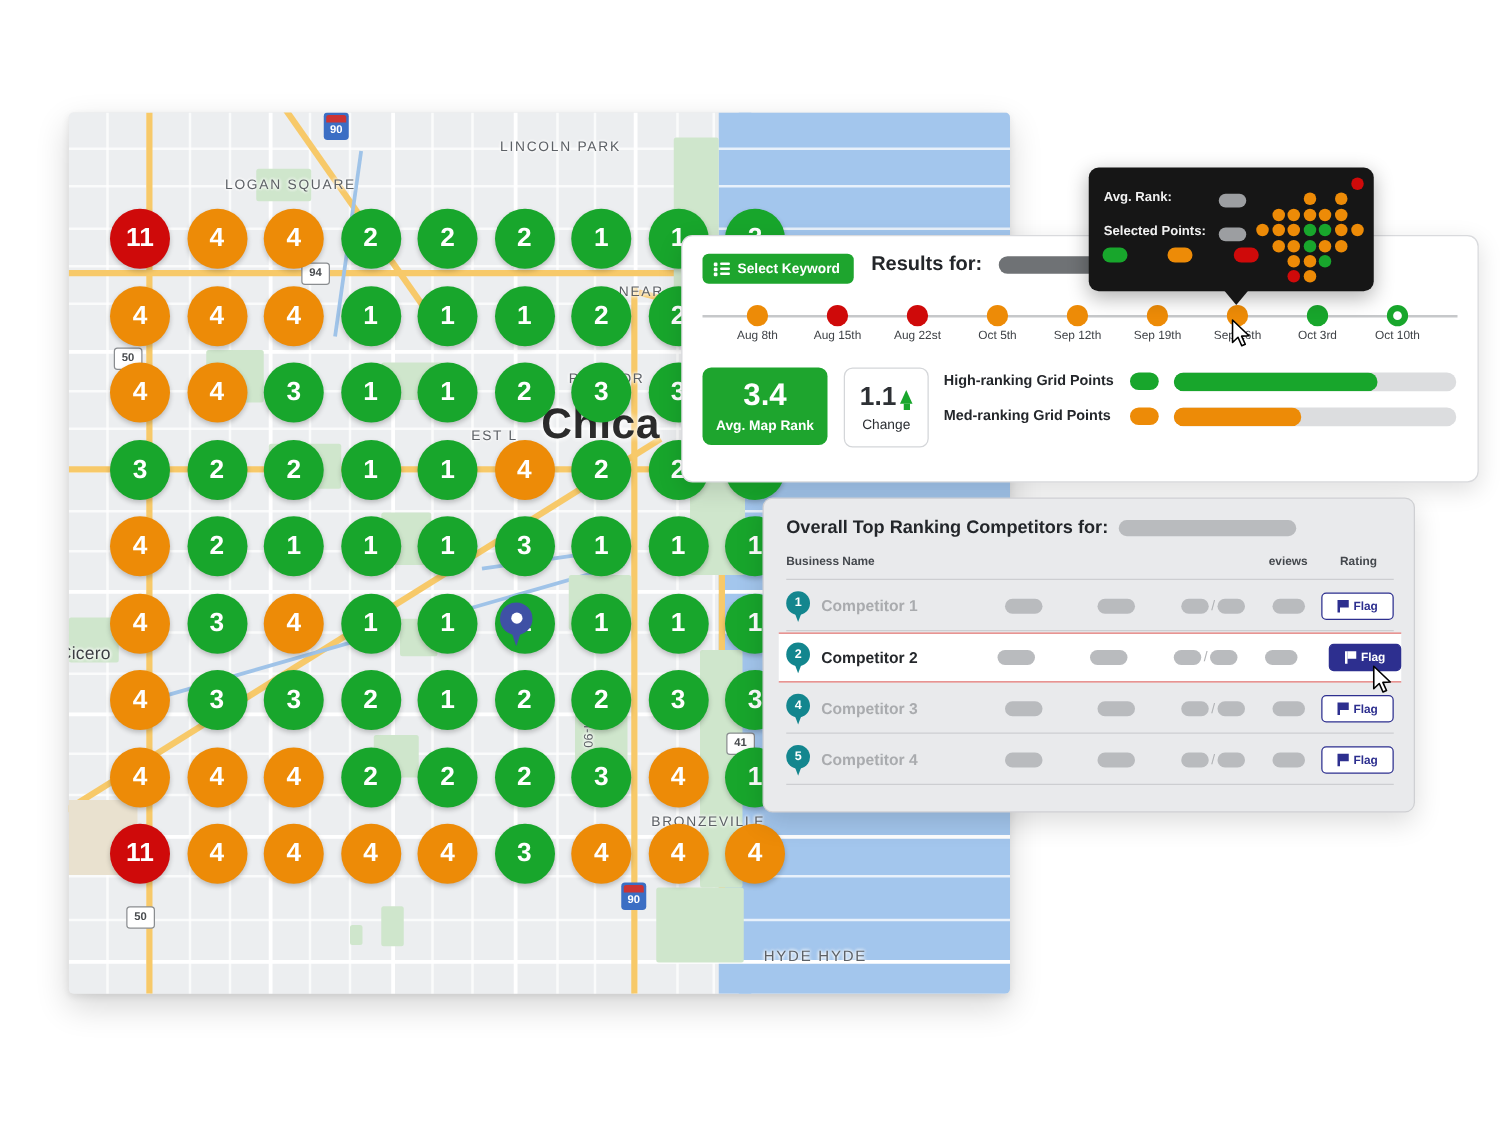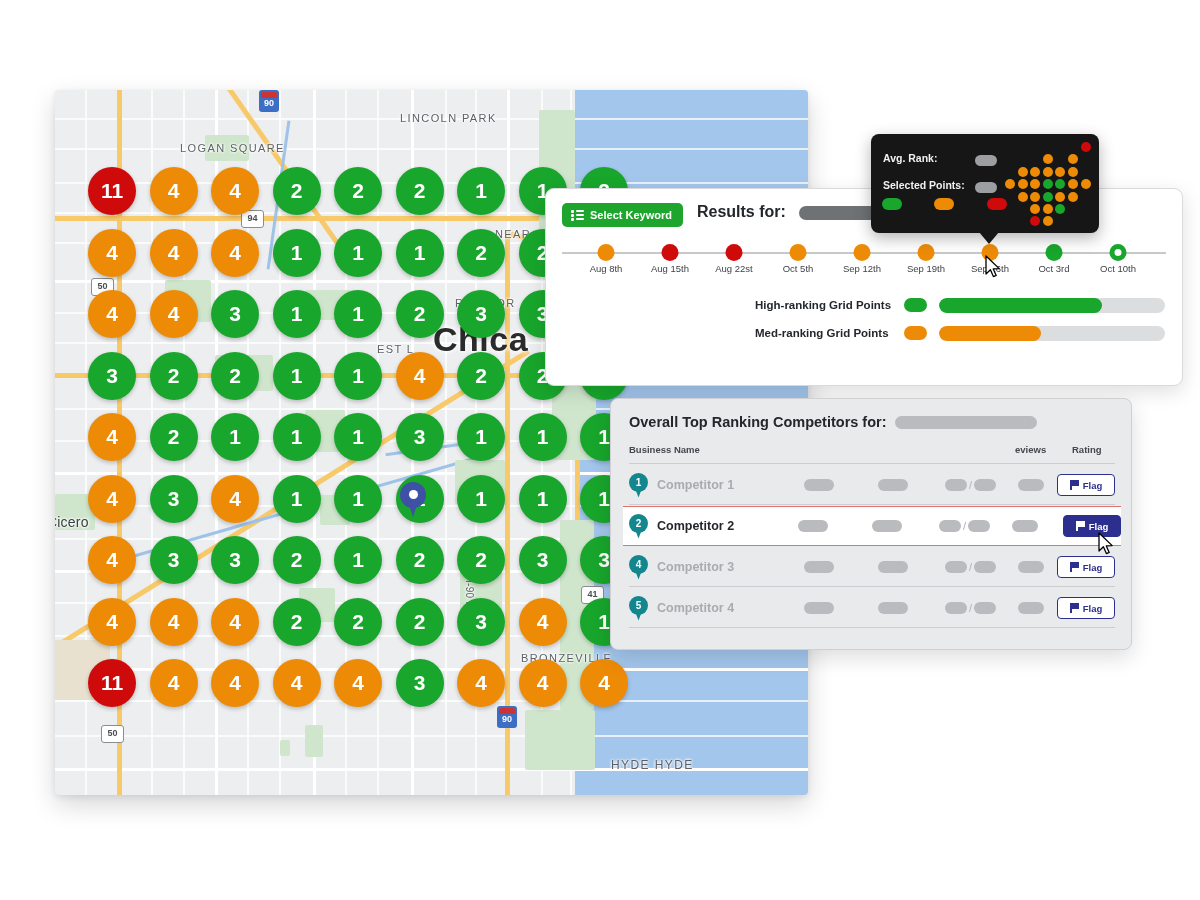--- a/index.html
+++ b/index.html
@@ -469,20 +469,33 @@
           <div class="tl-lab" style="left: 364px;">Sep 19th</div>
           <div class="tl-pt o" style="left: 428px;"></div>
           <div class="tl-lab" style="left: 428px;">Sep 26th</div>
           <div class="tl-pt g" style="left: 492px;"></div>
           <div class="tl-lab" style="left: 492px;">Oct 3rd</div>
           <div class="tl-pt hollow" style="left: 556px;"></div>
           <div class="tl-lab" style="left: 556px;">Oct 10th</div>
         </div>
     </div>
 
+    <div class="stats-row">
+      <div class="stat-green">
+        <div class="big">3.4</div>
+        <div class="sub">Avg. Map Rank</div>
+      </div>
+      <div class="stat-white">
+        <div class="big">
+          <span>1.1</span>
+          <span class="arrow-up"></span>
+        </div>
+        <div class="sub">Change</div>
+      </div>
+    </div>
   </div>
 
   <div class="bars">
     <div class="bar-row">
       <div class="bar-label">High-ranking Grid Points</div>
       <div class="bar-dot g"></div>
       <div class="bar-track">
         <div class="bar-fill g" style="width: 72%;"></div>
       </div>
     </div>

